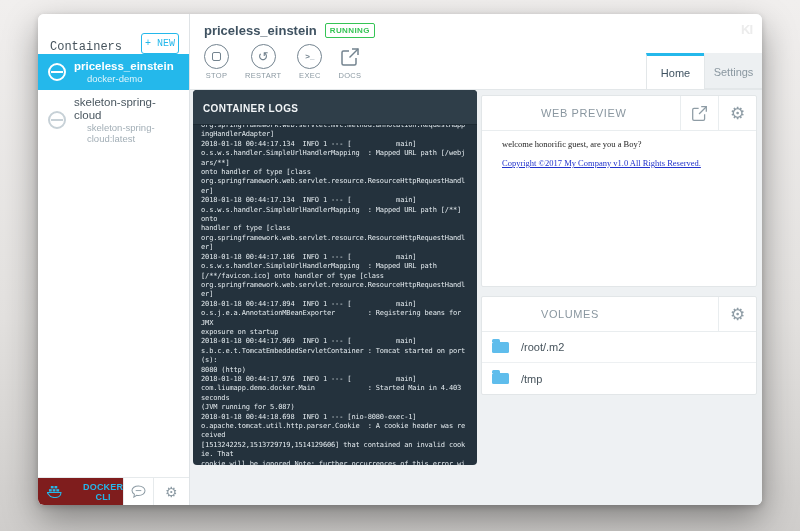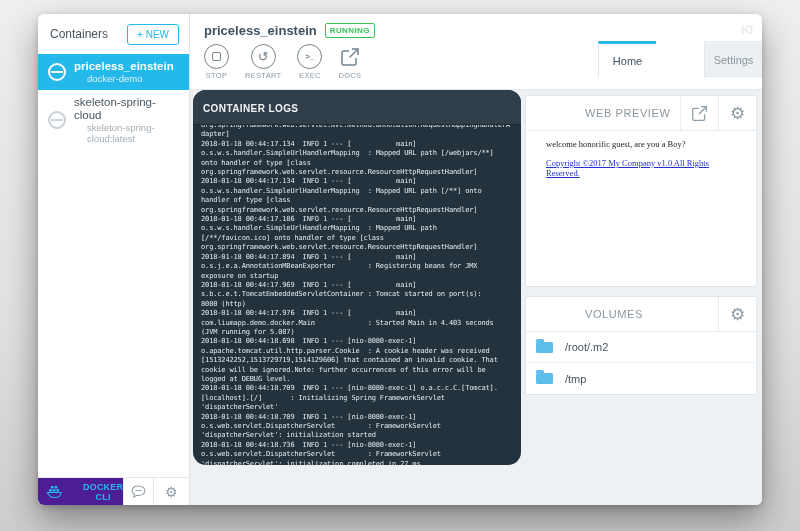--- a/index.html
+++ b/index.html
@@ -20,61 +20,61 @@
   .titlebar { height:36px; display:flex; align-items:center; border-bottom:1px solid #e6eaec; }
   .traffic { display:flex; gap:7px; padding-left:11px; width:58px; }
   .light { width:11px; height:11px; border-radius:50%; }
   .light.red { background:#fc5753; border:1px solid #df4744; }
   .light.yellow { background:#fdbc40; border:1px solid #de9f34; }
   .light.green { background:#33c748; border:1px solid #27aa35; }
   .userbox { flex:1; height:100%; border-left:1px solid #e6eaec; display:flex; align-items:center; justify-content:center; gap:5px; cursor:pointer; }
   .avatar { width:17px; height:17px; border-radius:50%; border:1px solid #98a5ad; display:flex; align-items:center; justify-content:center; }
   .username { font-size:10px; color:#5c6b75; }
   .caret { font-size:8px; color:#8b99a2; }
-  .containers-head { height:40px; display:flex; align-items:center; justify-content:space-between; padding:0 10px 0 12px; }
+  .containers-head { height:40px; display:flex; align-items:flex-end; justify-content:space-between; padding:0 10px 0 12px;font-family:Liberation Mono, monospace; }
   .containers-title { font-size:12px; color:#46535c; }
-  .new-btn { font-size:10px; color:#24b8eb; border:1px solid #24b8eb; border-radius:3px; padding:4px 9px; background:#fff; cursor:pointer; font-family:inherit; }
+  .new-btn { font-size:10px; color:#24b8eb; border:1px solid #24b8eb; border-radius:3px; padding:4px 3px; background:#fff; cursor:pointer; font-family:inherit; }
   .clist { flex:1; }
   .citem { display:flex; align-items:center; gap:8px; padding:6px 6px 6px 10px; cursor:pointer; }
   .citem.selected { background:#24b8eb; }
   .cicon { width:18px; height:18px; border-radius:50%; border:2px solid #c7d1d7; position:relative; flex:none; }
   .cicon::after { content:""; position:absolute; left:1px; right:1px; top:50%; margin-top:-1px; height:2px; background:#c7d1d7; }
   .citem.selected .cicon { border-color:#fff; }
   .citem.selected .cicon::after { background:#fff; }
   .cname { font-size:11.5px; color:#4a5760; line-height:13px; }
   .csub { font-size:9.5px; color:#a2aeb6; line-height:11px;margin-left:13px; }
   .citem.selected .cname { color:#fff; font-weight:bold; }
   .citem.selected .csub { color:rgba(255,255,255,.85); }
   .side-bottom { height:28px; border-top:1px solid #e6eaec; display:flex; align-items:stretch; }
-  .cli-btn { flex:1; display:flex; align-items:center; gap:21px; padding-left:9px; cursor:pointer; background:#4c1d95; border:none; font-family:inherit; }
+  .cli-btn { flex:1; display:flex; align-items:center; gap:21px; padding-left:9px; cursor:pointer; background:#7f1d1d; border:none; font-family:inherit; }
   .cli-label { font-size:9px; font-weight:bold; color:#24b8eb; letter-spacing:.2px; }
   .side-cell { width:31px; border-left:1px solid #e6eaec; display:flex; align-items:center; justify-content:center; cursor:pointer; color:#8e9ca5; }
   .side-cell.last { width:38px; }
   .gear-glyph { font-size:14px; color:#8e9ca5; line-height:1; }
   
   .main { flex:1; display:flex; flex-direction:column; position:relative; background:#eef1f3; }
   .main-head { height:76px; background:#fff; border-bottom:1px solid #e3e7e9; position:relative; flex:none; }
   .title-row { display:flex; align-items:center; gap:8px; padding:9px 0 0 14px; }
   .page-title { font-size:13px; font-weight:bold; color:#3f5261; }
   .badge { font-size:8px; font-weight:bold; color:#35c455; border:1px solid #35c455; border-radius:2px; padding:2px 4px; letter-spacing:.4px; background:#fff; }
   .logo-mark { position:absolute; top:8px; right:10px; font-size:13px; font-weight:bold; color:#ececec; letter-spacing:-1px; }
   .toolbar { display:flex; gap:16px; padding:6px 0 0 14px; }
   .tool { display:flex; flex-direction:column; align-items:center; gap:2px; cursor:pointer; background:none; border:none; font-family:inherit; }
   .tool-circle { width:25px; height:25px; border-radius:50%; border:1.5px solid #73838f; display:flex; align-items:center; justify-content:center; color:#73838f; }
   .tool-square { width:9px; height:9px; border:1.5px solid #73838f; border-radius:2px; }
   .tool-glyph { font-size:13px; line-height:1; color:#73838f; }
   .tool-exec { font-size:8px; font-weight:bold; letter-spacing:0; color:#73838f; }
   .tool-label { font-size:7.5px; color:#8b99a2; letter-spacing:.3px; }
-  .tabs { position:absolute; right:0; bottom:12px; display:flex; height:36px;gap:48px; }
+  .tabs { position:absolute; right:0; bottom:0; display:flex; height:36px; }
   .tab { width:58px; display:flex; align-items:center; justify-content:center; font-size:11px; cursor:pointer; border-left:1px solid #e3e7e9; }
   .tab.active { background:#fff; color:#3f5261; border-top:3px solid #24b8eb; }
   .tab.inactive { background:#edf0f2; color:#8a97a0; border-top:3px solid transparent; border-bottom:1px solid #e3e7e9; }
   .content { flex:1; display:flex; padding:0 5px 0 3px; gap:4px; }
   
-  .logpanel { width:328px; height:375px; background:#24323d; flex:none; border-radius:13px; overflow:hidden; display:flex; flex-direction:column; }
+  .logpanel { width:284px; height:375px; background:#24323d; flex:none; border-radius:4px; overflow:hidden; display:flex; flex-direction:column; }
   .logpanel-head { background:#2f3e49; padding:8px 10px; border-bottom:1px solid #1d2a33; flex:none; }
   .logpanel-title { font-size:10px; font-weight:bold; color:#f2f5f7; letter-spacing:.4px; }
   .logbody { flex:1; overflow:hidden; padding:0 8px 4px 8px; }
   .logbody pre {
     font-family:"DejaVu Sans Mono", monospace;
     font-size:7px; letter-spacing:-0.15px; line-height:9.4px;
     color:#e4ebef; white-space:pre-wrap; word-break:break-all;
     margin-top:-4px;
   }
   

